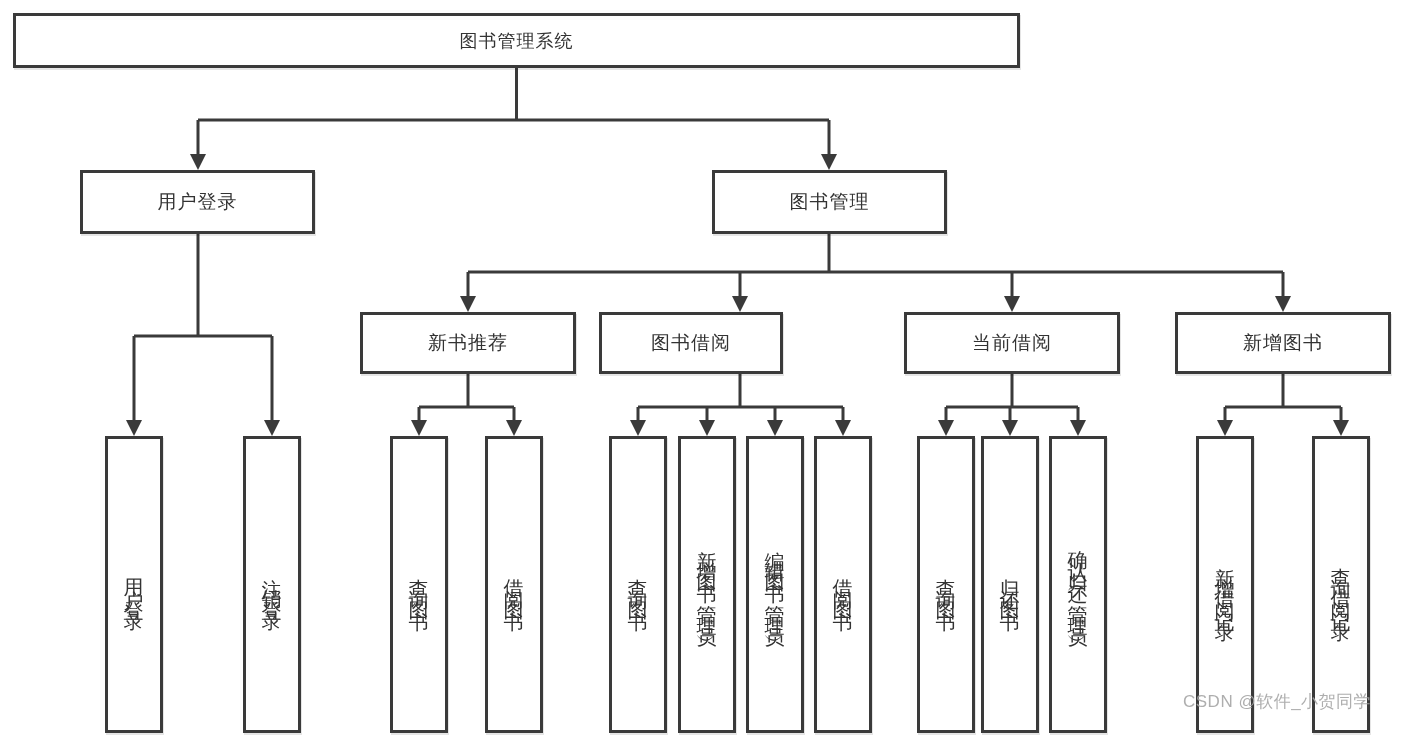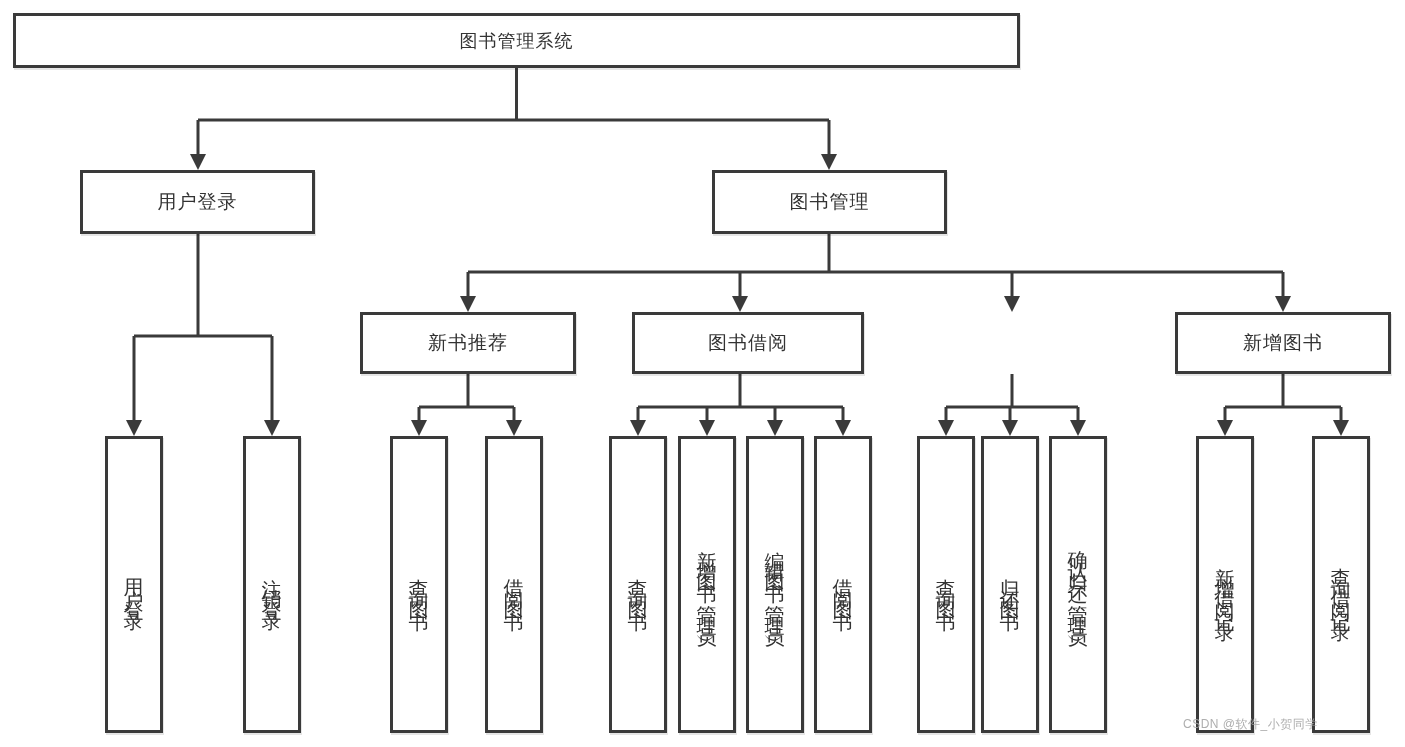--- a/index.html
+++ b/index.html
@@ -42,22 +42,22 @@
     writing-mode:vertical-rl;
     text-orientation:mixed;
     font-size:20px;
     letter-spacing:11px;
     line-height:1;
     color:#333333;
     white-space:nowrap;
   }
   .watermark{
     position:absolute;
-    left:1183px;top:716px;
-    font-size:12px;
+    left:1183px;top:690px;
+    font-size:17px;
     color:rgba(165,165,165,0.9);
     z-index:5;
     white-space:nowrap;
     letter-spacing:0.5px;
   }
 </style>
 </head>
 <body>
 
 <div id="canvas">
@@ -102,22 +102,25 @@
   <div class="hbox" style="left:80px;top:170px;width:235px;height:64px">
     <span class="lbl">用户登录</span>
   </div>
   <div class="hbox" style="left:360px;top:312px;width:216px;height:62px">
     <span class="lbl">新书推荐</span>
   </div>
 
   <div class="hbox" style="left:712px;top:170px;width:235px;height:64px">
     <span class="lbl">图书管理</span>
   </div>
-  <div class="hbox" style="left:632px;top:312px;width:232px;height:62px">
+  <div class="hbox" style="left:599px;top:312px;width:184px;height:62px">
     <span class="lbl">图书借阅</span>
+  </div>
+  <div class="hbox" style="left:904px;top:312px;width:216px;height:62px">
+    <span class="lbl">当前借阅</span>
   </div>
   <div class="hbox" style="left:1175px;top:312px;width:216px;height:62px">
     <span class="lbl">新增图书</span>
   </div>
 
   <div class="vbox" style="left:105px">
     <span class="vlbl">用户登录</span>
   </div>
   <div class="vbox" style="left:243px">
     <span class="vlbl">注销登录</span>

